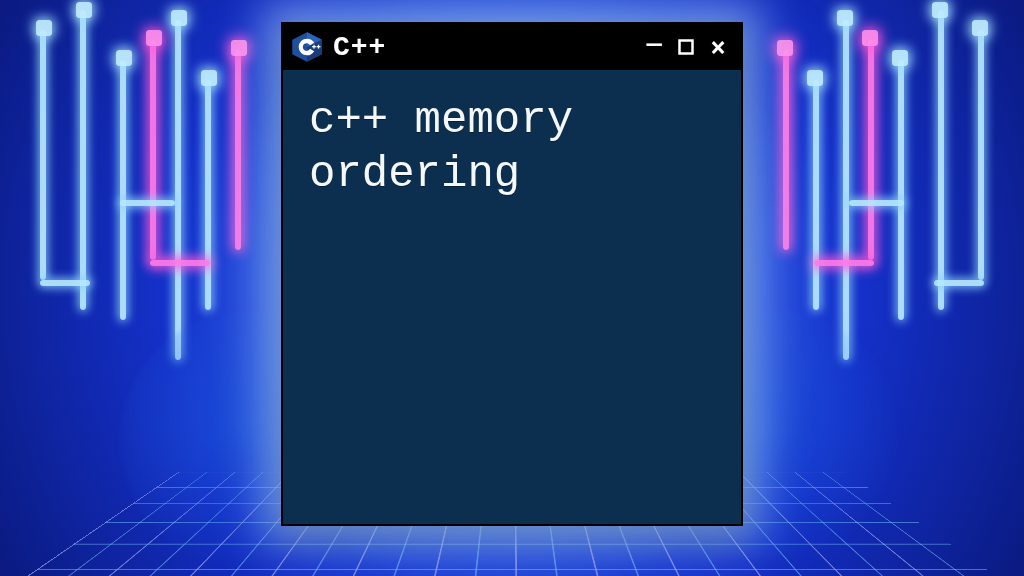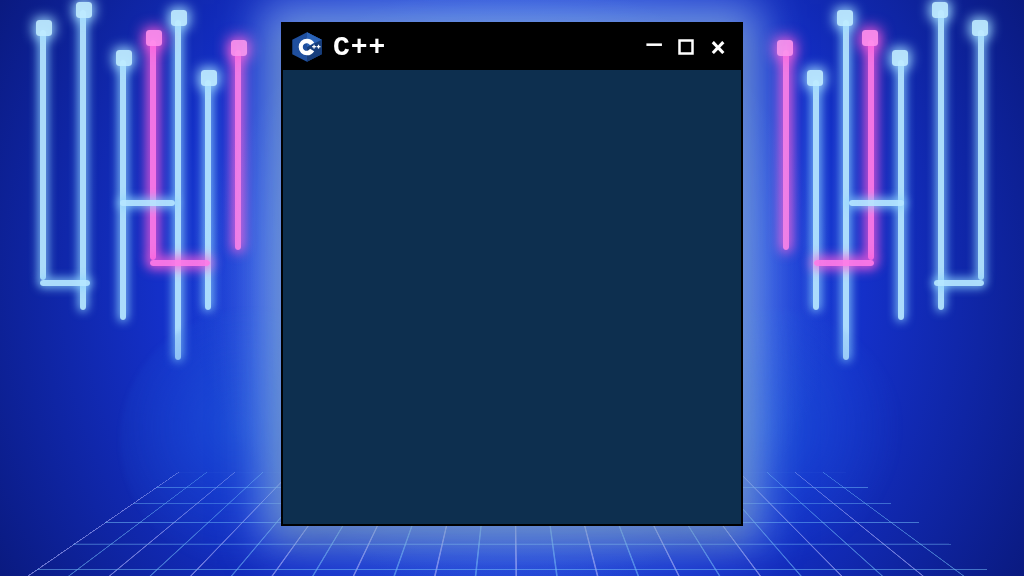--- a/index.html
+++ b/index.html
@@ -181,13 +181,16 @@
             <rect x="2.5" y="2.5" width="13" height="13" fill="none" stroke="#fff" stroke-width="2.5"></rect>
           </svg>
         </span>
       </span>
       <span class="win-btn close">
         <span>×</span>
       </span>
     </div>
   </div>
 
+  <div class="client">
+    <div class="content">c++ memory ordering</div>
+  </div>
 </div>
 
 </body></html>

